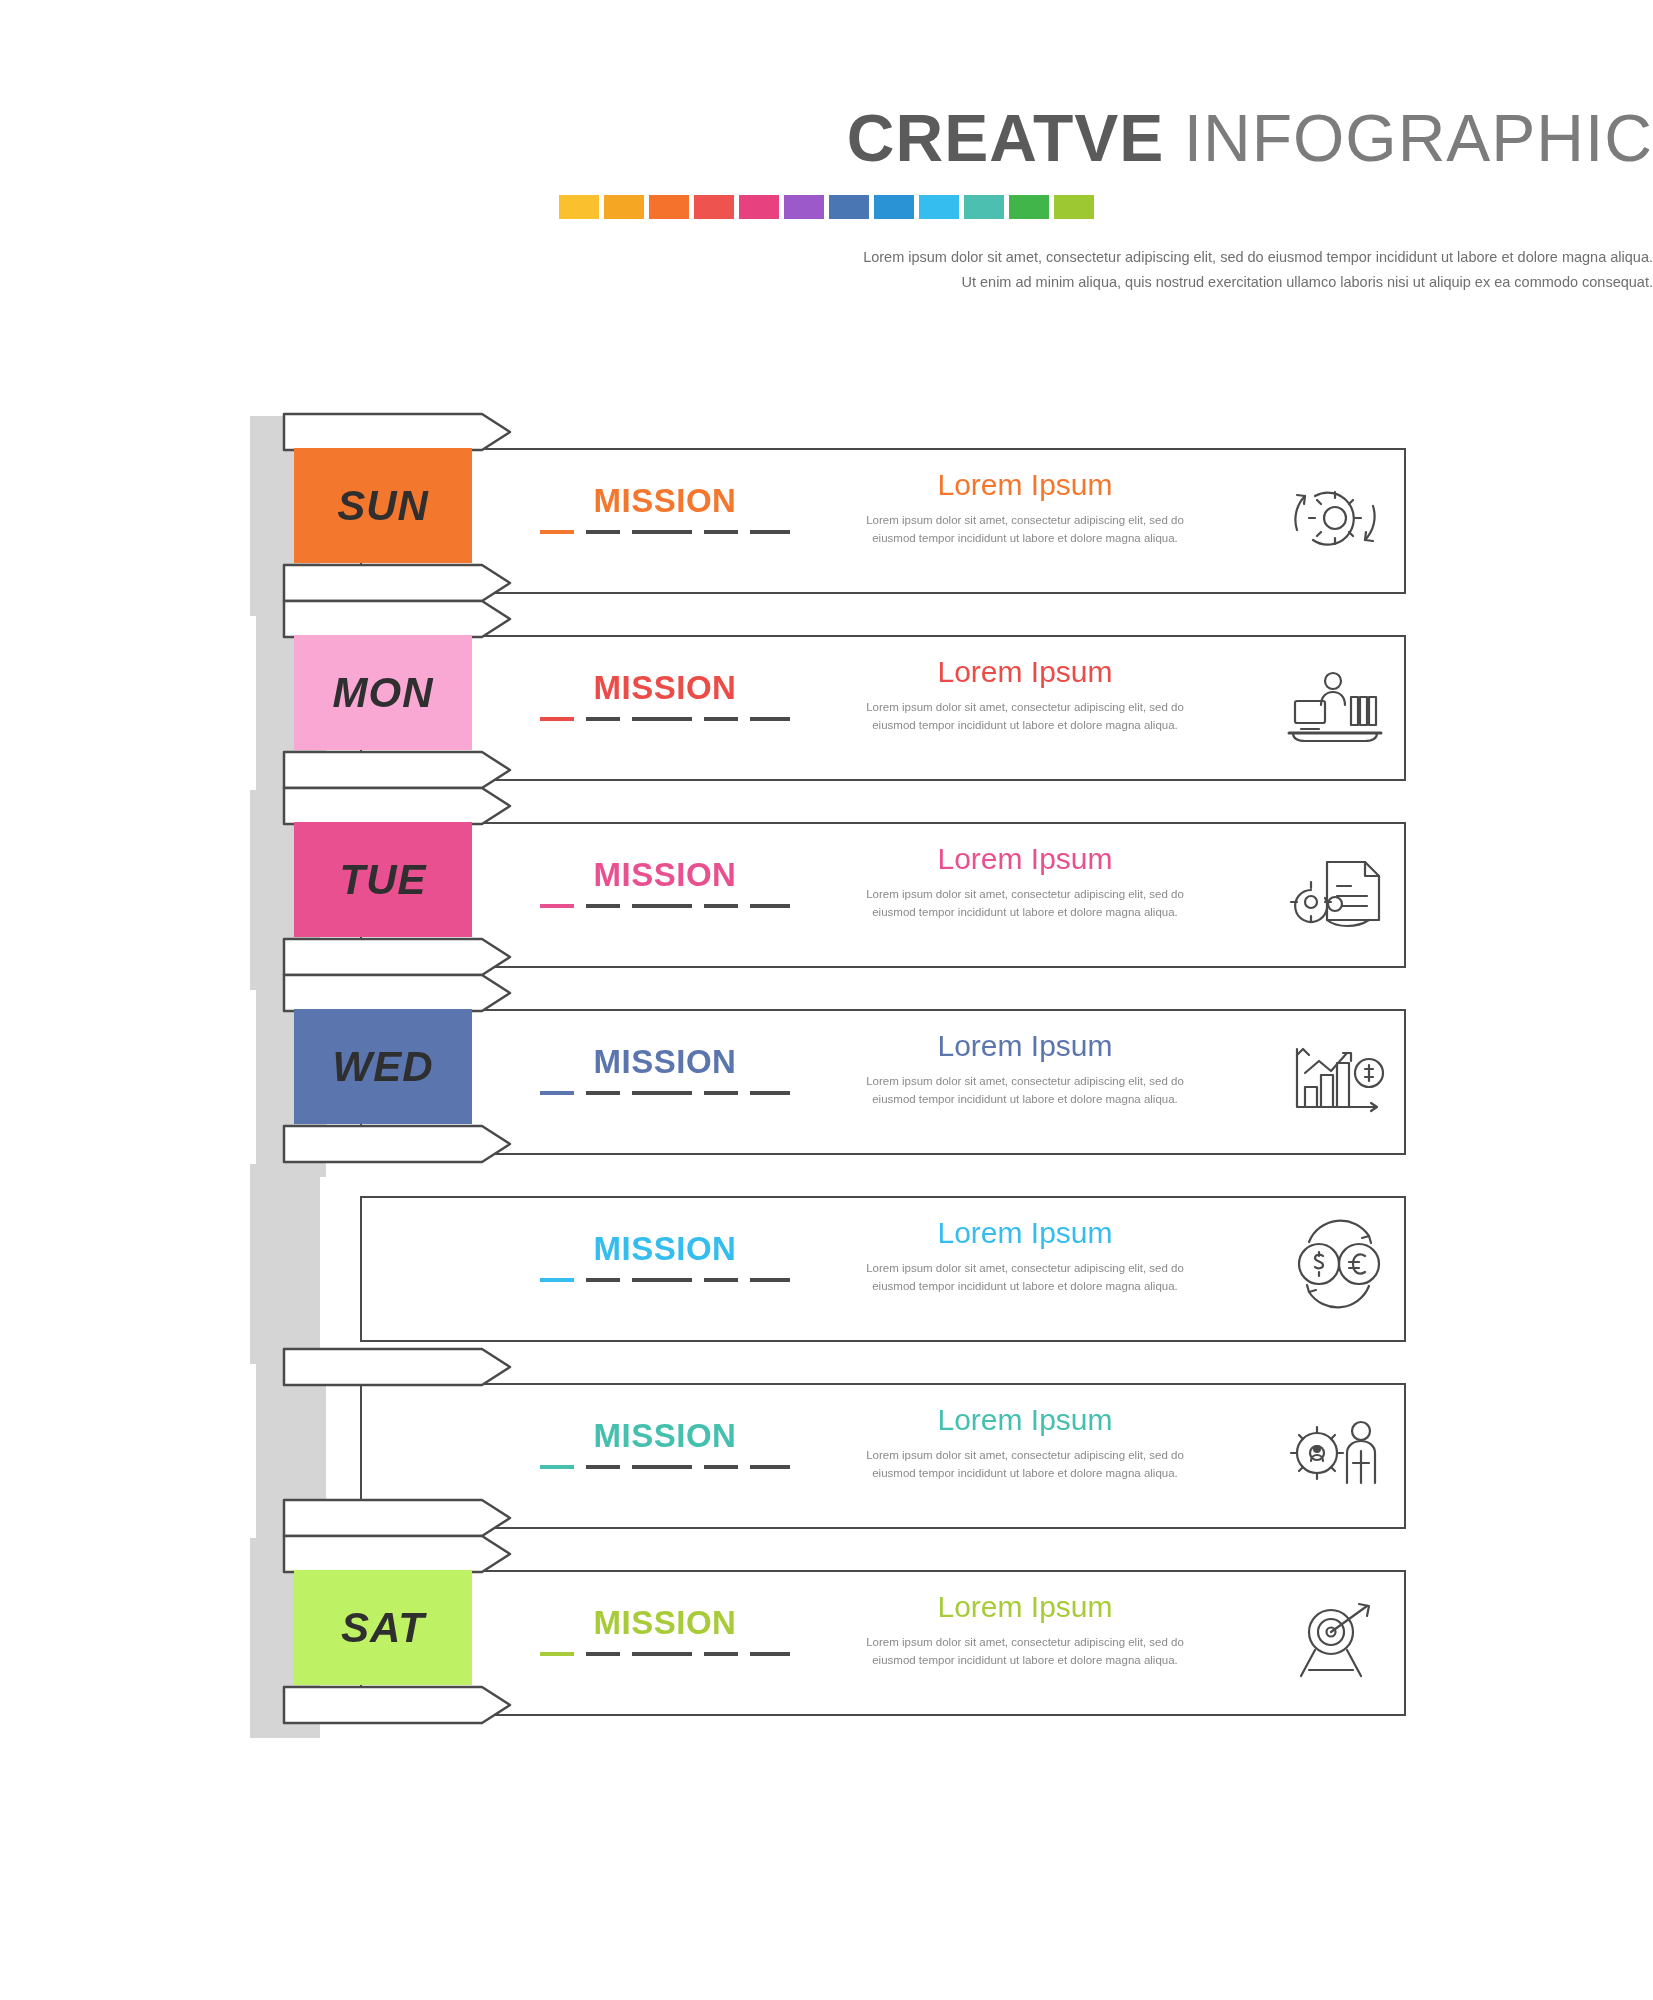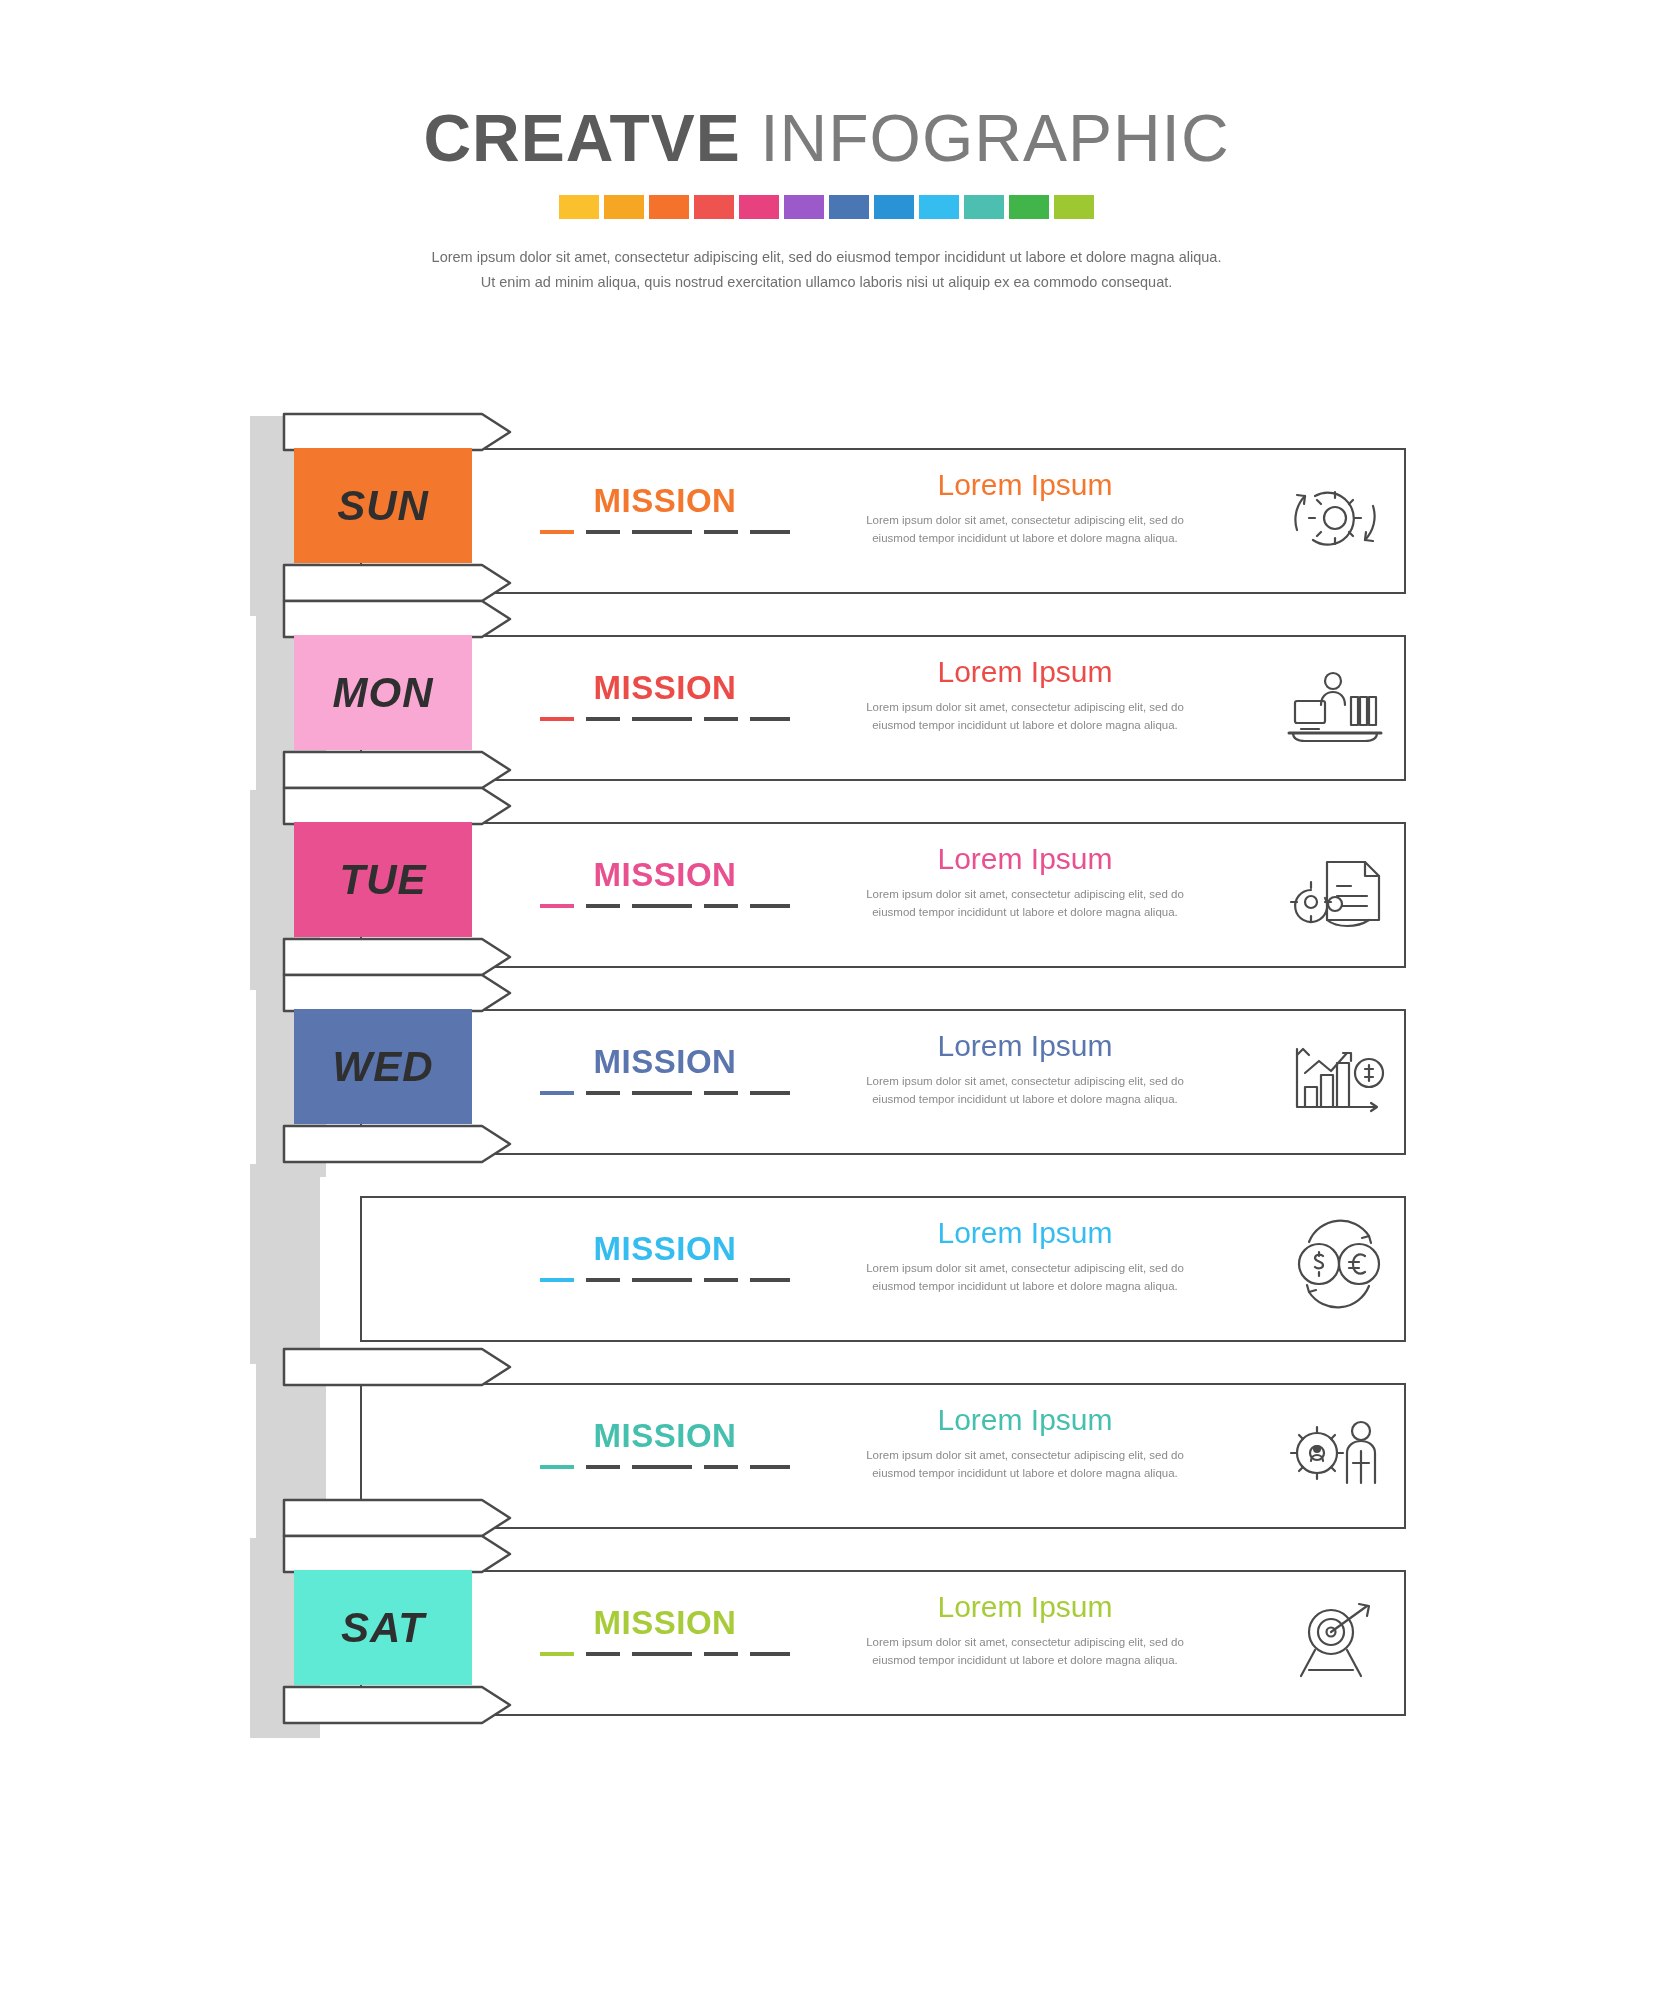--- a/index.html
+++ b/index.html
@@ -1,20 +1,20 @@
 <!DOCTYPE html>
 <html><head>
 <meta charset="utf-8">
 <style>
   html,body{margin:0;padding:0;background:#ffffff;}
   body{width:1653px;height:2000px;font-family:"Liberation Sans",sans-serif;overflow:hidden;}
   .page{position:relative;width:1653px;height:2000px;}
 
   
-  .header{position:absolute;left:0;top:105px;width:1653px;text-align:center;}
+  .header{position:absolute;left:0;top:105px;width:1653px;text-align:right;}
   .title{font-size:66px;letter-spacing:1px;line-height:1;}
   .title .bold{font-weight:bold;color:#5b5b5b;}
   .title .light{font-weight:normal;color:#7c7c7c;}
   .swatches{display:flex;justify-content:center;gap:5px;margin-top:24px;}
   .swatch{width:40px;height:24px;}
   .subtitle{margin-top:26px;font-size:14.5px;color:#6f6f6f;line-height:1.75;}
 
   
   .rows{position:absolute;left:0;top:430px;width:1653px;}
   .row{position:relative;height:187px;}
@@ -337,21 +337,21 @@
     <div class="ribbon-shadow" style="left:250px"></div>
 
     <div class="bar"></div>
 
     <div class="badge-wrap">
       <div class="badge-top">
         <svg width="250" height="40" viewBox="0 0 250 40">
           <polygon points="2,38 2,2 200,2 228,20 200,38" fill="#ffffff" stroke="#4a4a4a" stroke-width="2.5" stroke-linejoin="round"></polygon>
         </svg>
       </div>
-      <div class="badge" style="background:#5eead4">
+      <div class="badge" style="background:#bef264">
         <span>SAT</span>
       </div>
       <div class="badge-bot">
         <svg width="250" height="40" viewBox="0 0 250 40">
           <polygon points="2,2 2,38 200,38 228,20 200,2" fill="#ffffff" stroke="#4a4a4a" stroke-width="2.5" stroke-linejoin="round"></polygon>
         </svg>
       </div>
     </div>
 
     <div class="mission" style="color:#a8cc39">MISSION</div>

